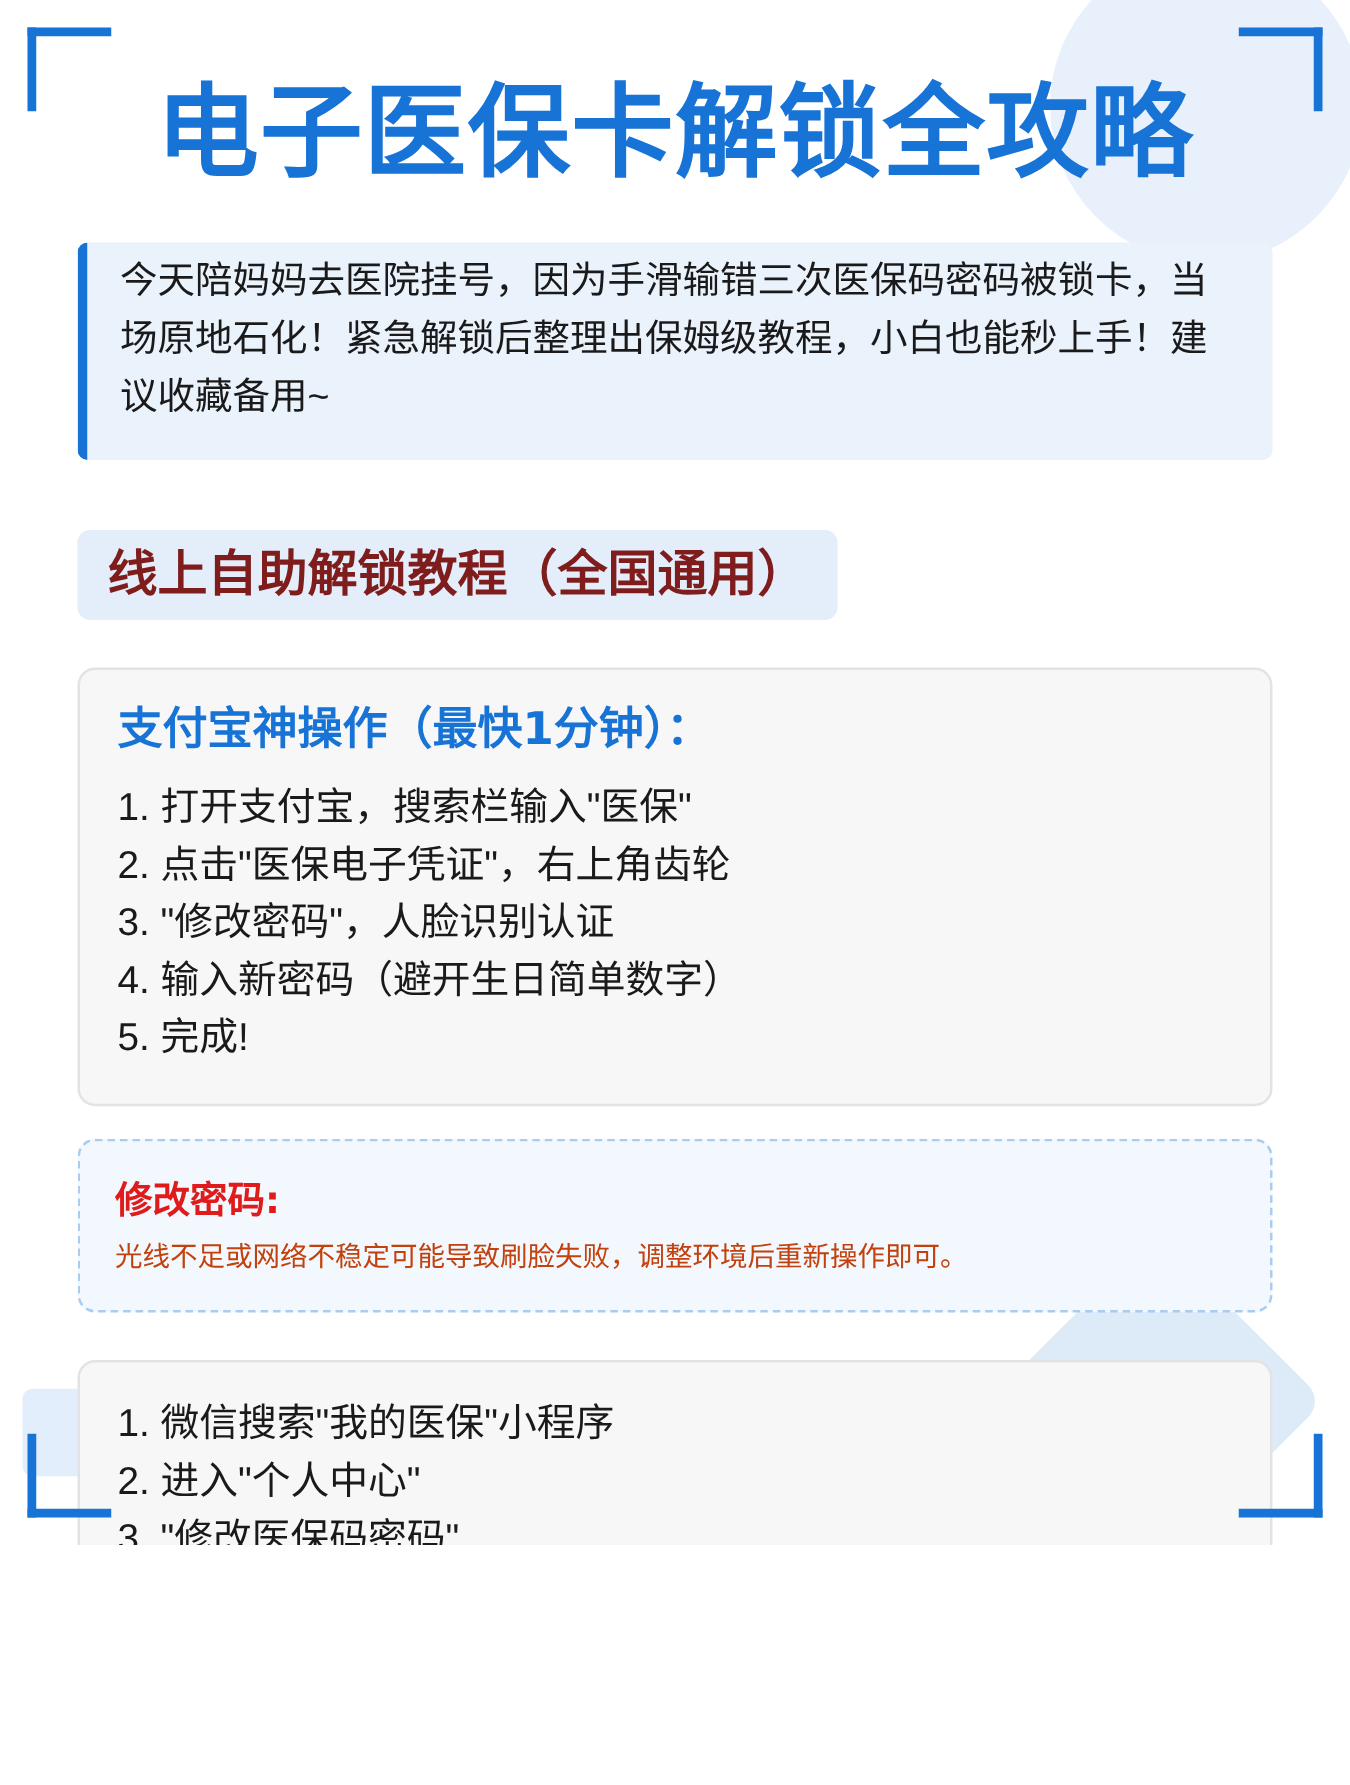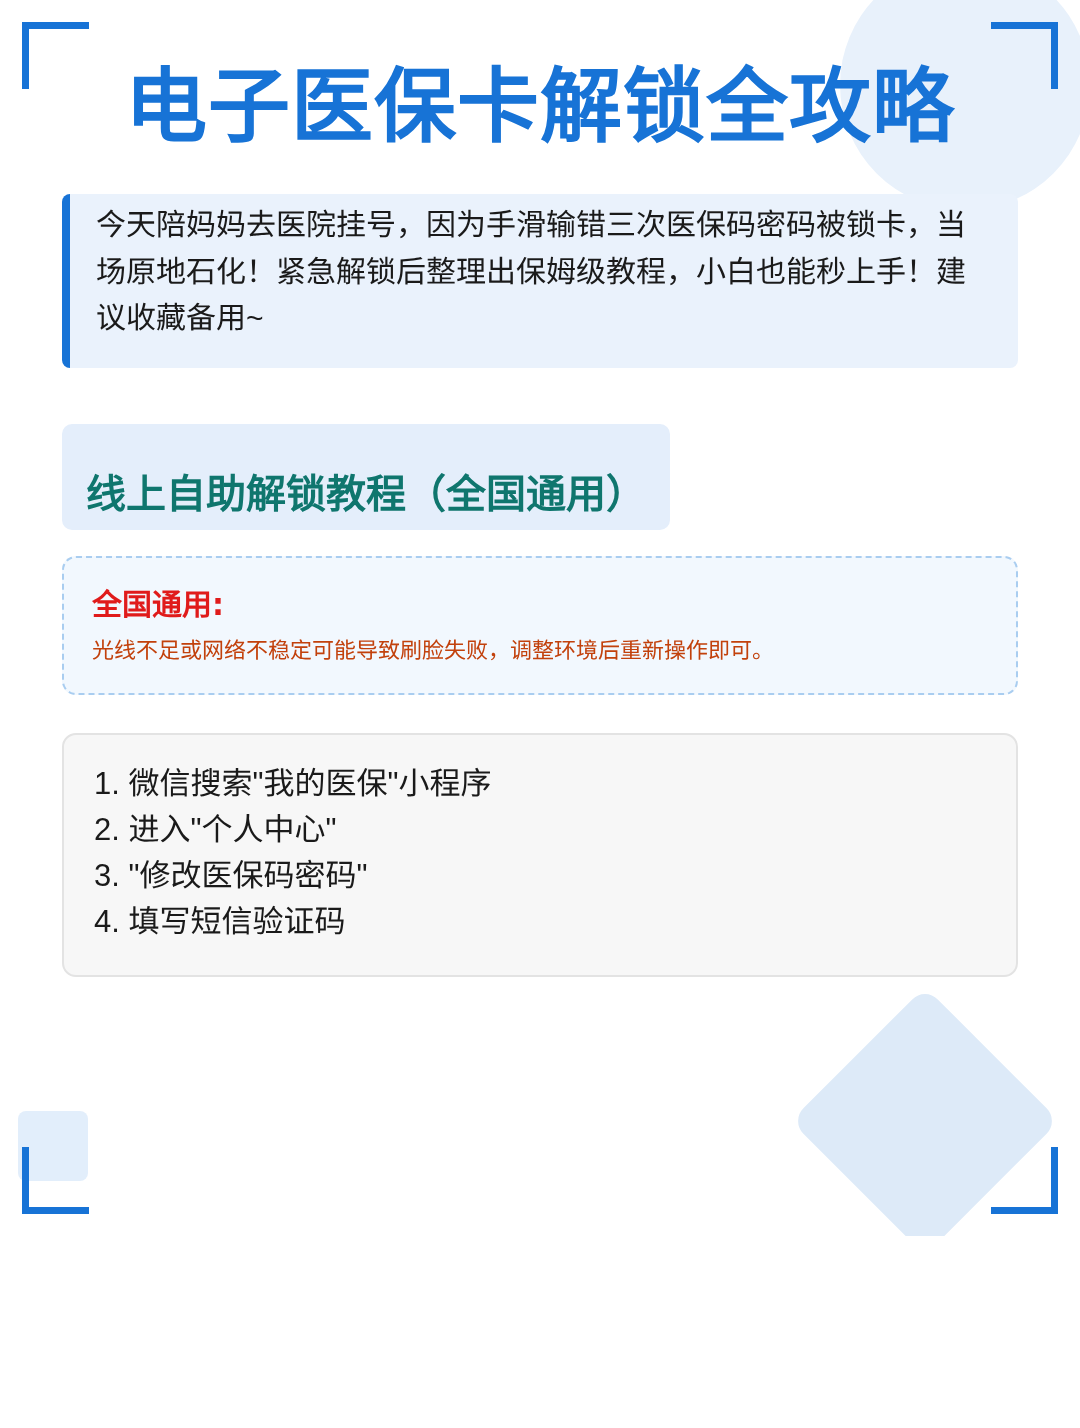--- a/index.html
+++ b/index.html
@@ -102,24 +102,23 @@
     margin-top: 56px;
     display: inline-block;
     background: #e4eefb;
     border-radius: 10px;
     padding: 14px 24px;
   }
   .section-title {
     font-family: "DejaVu Sans", "Liberation Sans", sans-serif;
     font-weight: bold;
     font-size: 40px;
-    color: #0f766e;
+    color: #7f1d1d;
     line-height: 1.1;
     white-space: nowrap;
-    margin-top: 34px;
   }
 
   .card {
     margin-top: 38px;
     background: #f7f7f7;
     border: 2px solid #e3e3e3;
     border-radius: 14px;
     padding: 26px 30px 30px 30px;
   }
 
@@ -181,23 +180,33 @@
   <div class="content">
 
     <h1 class="title">电子医保卡解锁全攻略</h1>
 
     <div class="intro">今天陪妈妈去医院挂号，因为手滑输错三次医保码密码被锁卡，当场原地石化！紧急解锁后整理出保姆级教程，小白也能秒上手！建议收藏备用~</div>
 
     <div class="section-title-wrap">
       <div class="section-title">线上自助解锁教程（全国通用）</div>
     </div>
 
+    <div class="card">
+      <div class="card-title">支付宝神操作（最快1分钟）：</div>
+      <ul class="steps">
+        <li>1. 打开支付宝，搜索栏输入"医保"</li>
+        <li>2. 点击"医保电子凭证"，右上角齿轮</li>
+        <li>3. "修改密码"，人脸识别认证</li>
+        <li>4. 输入新密码（避开生日简单数字）</li>
+        <li>5. 完成!</li>
+      </ul>
+    </div>
 
     <div class="tip">
-      <div class="tip-label">全国通用:</div>
+      <div class="tip-label">修改密码:</div>
       <div class="tip-text">光线不足或网络不稳定可能导致刷脸失败，调整环境后重新操作即可。</div>
     </div>
 
     <div class="card">
       <ul class="steps">
         <li>1. 微信搜索"我的医保"小程序</li>
         <li>2. 进入"个人中心"</li>
         <li>3. "修改医保码密码"</li>
         <li>4. 填写短信验证码</li>
 

